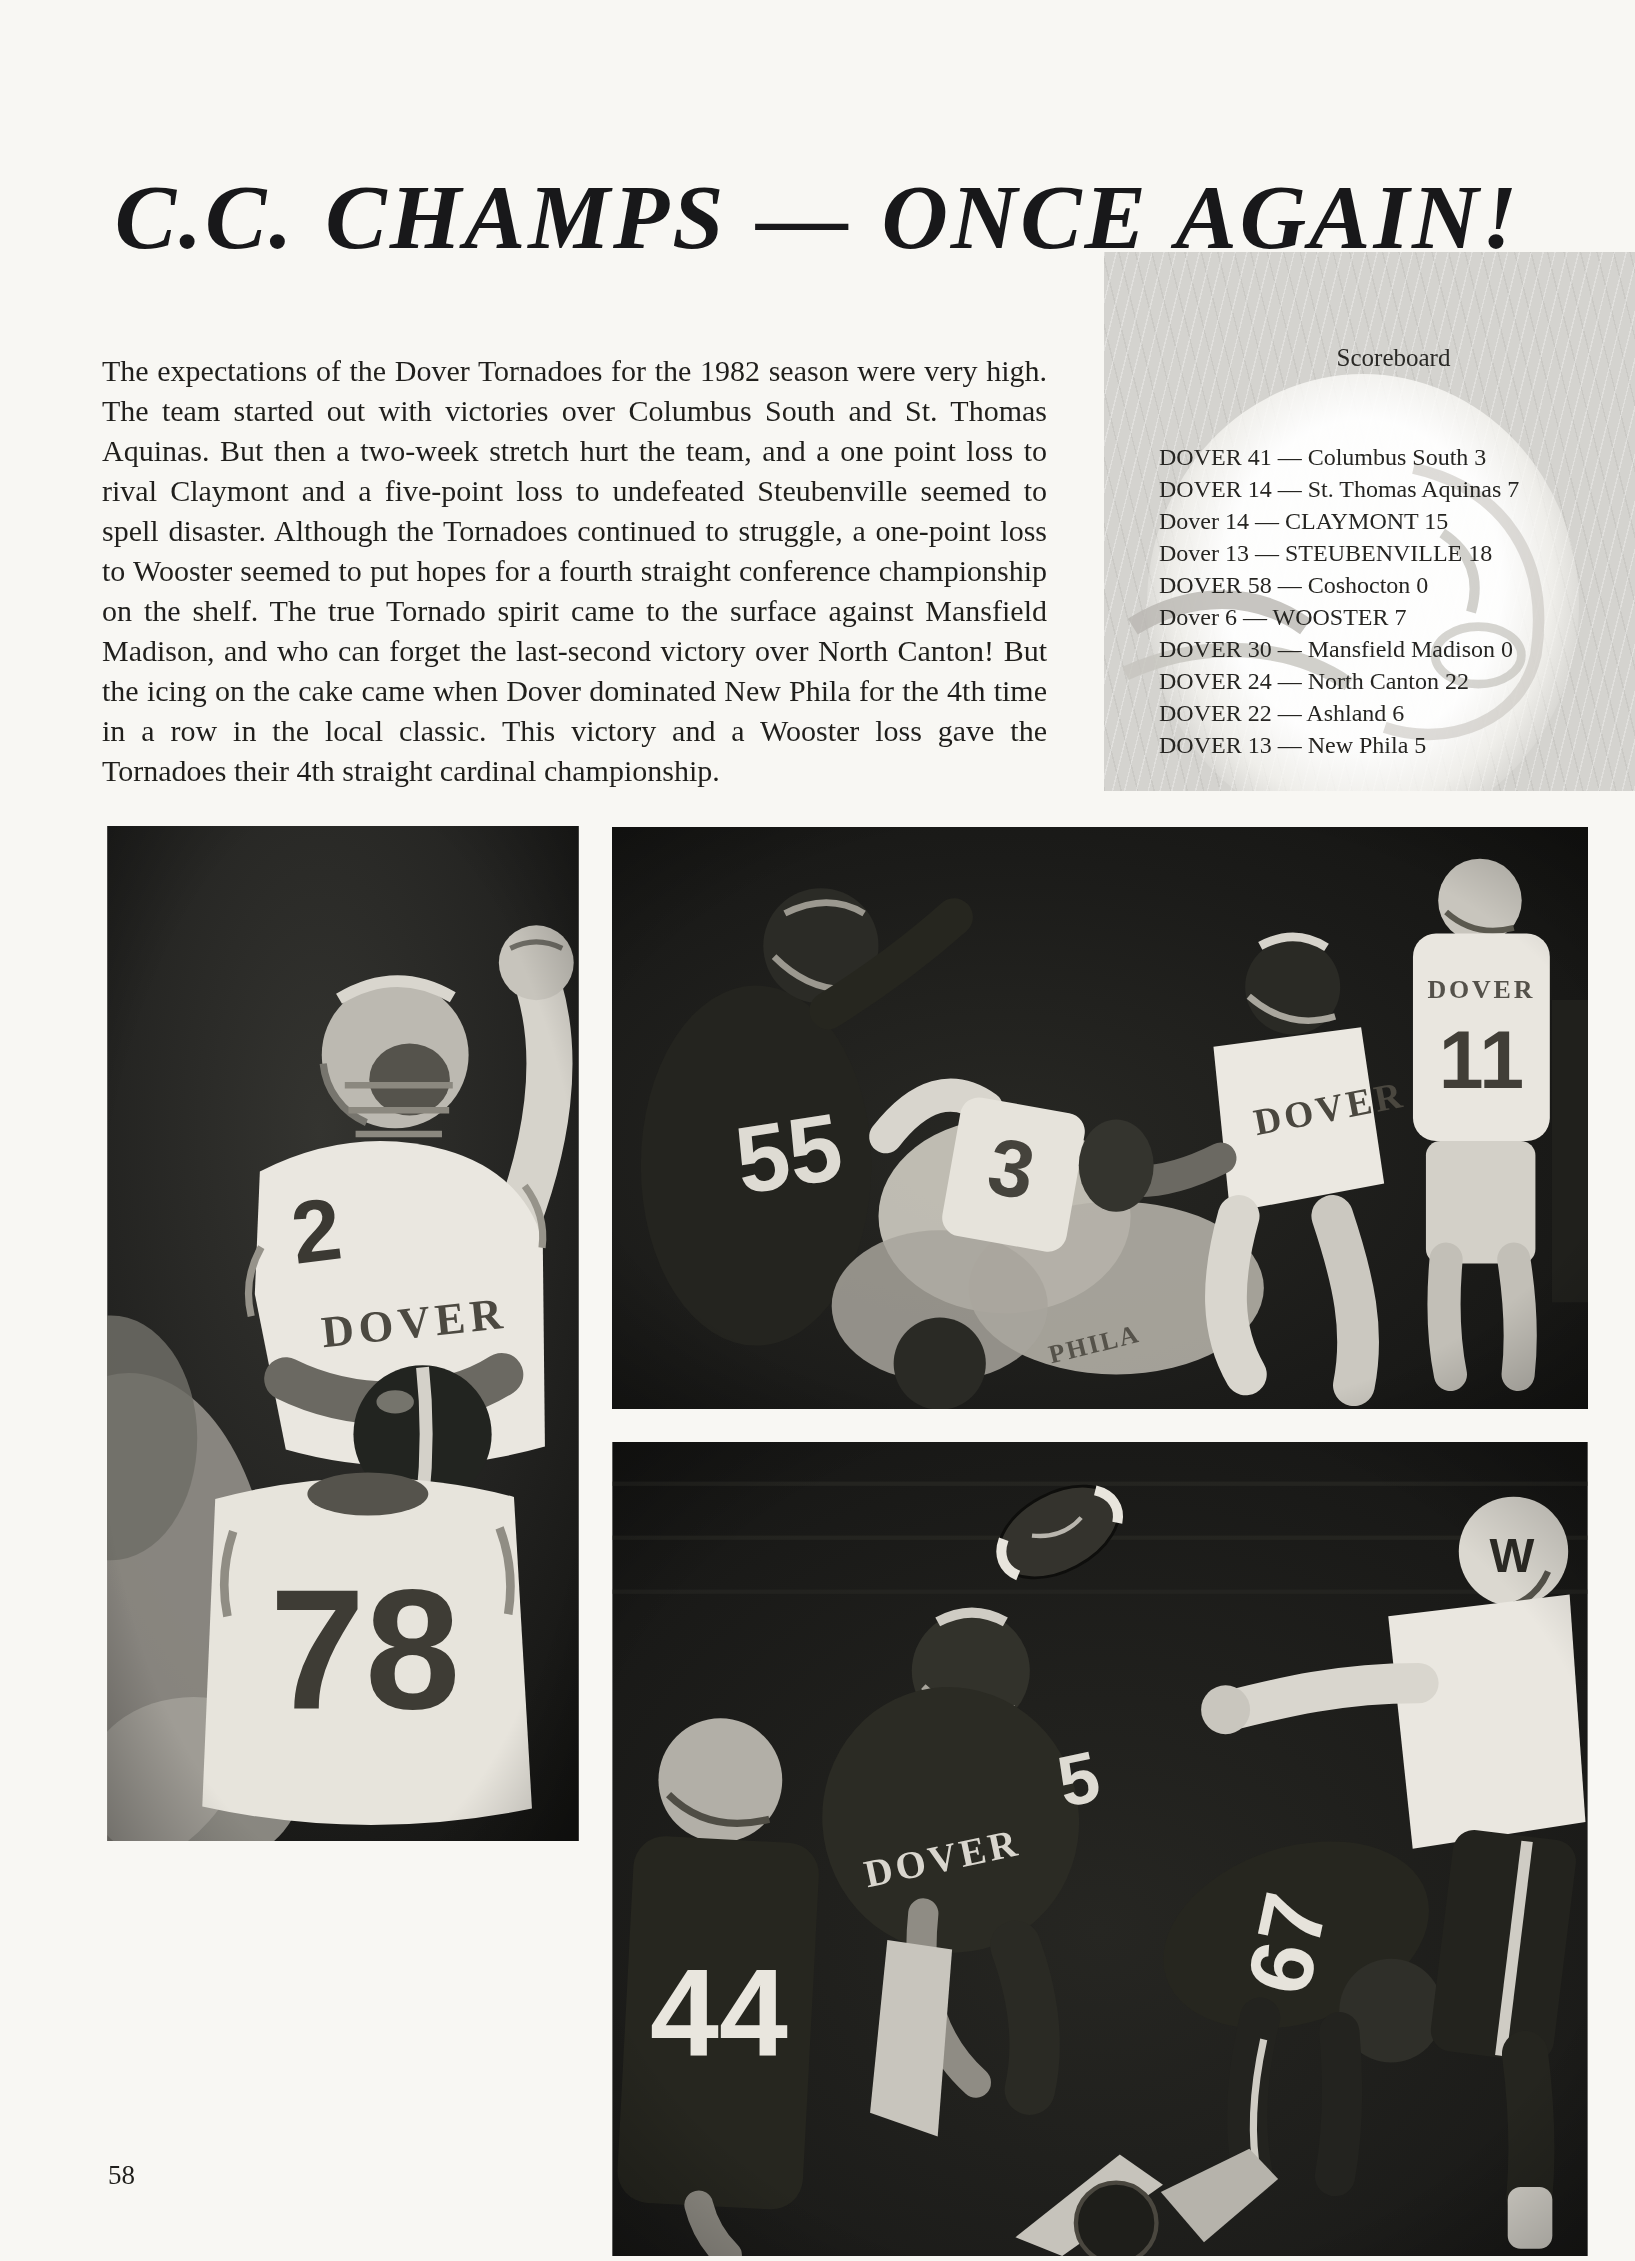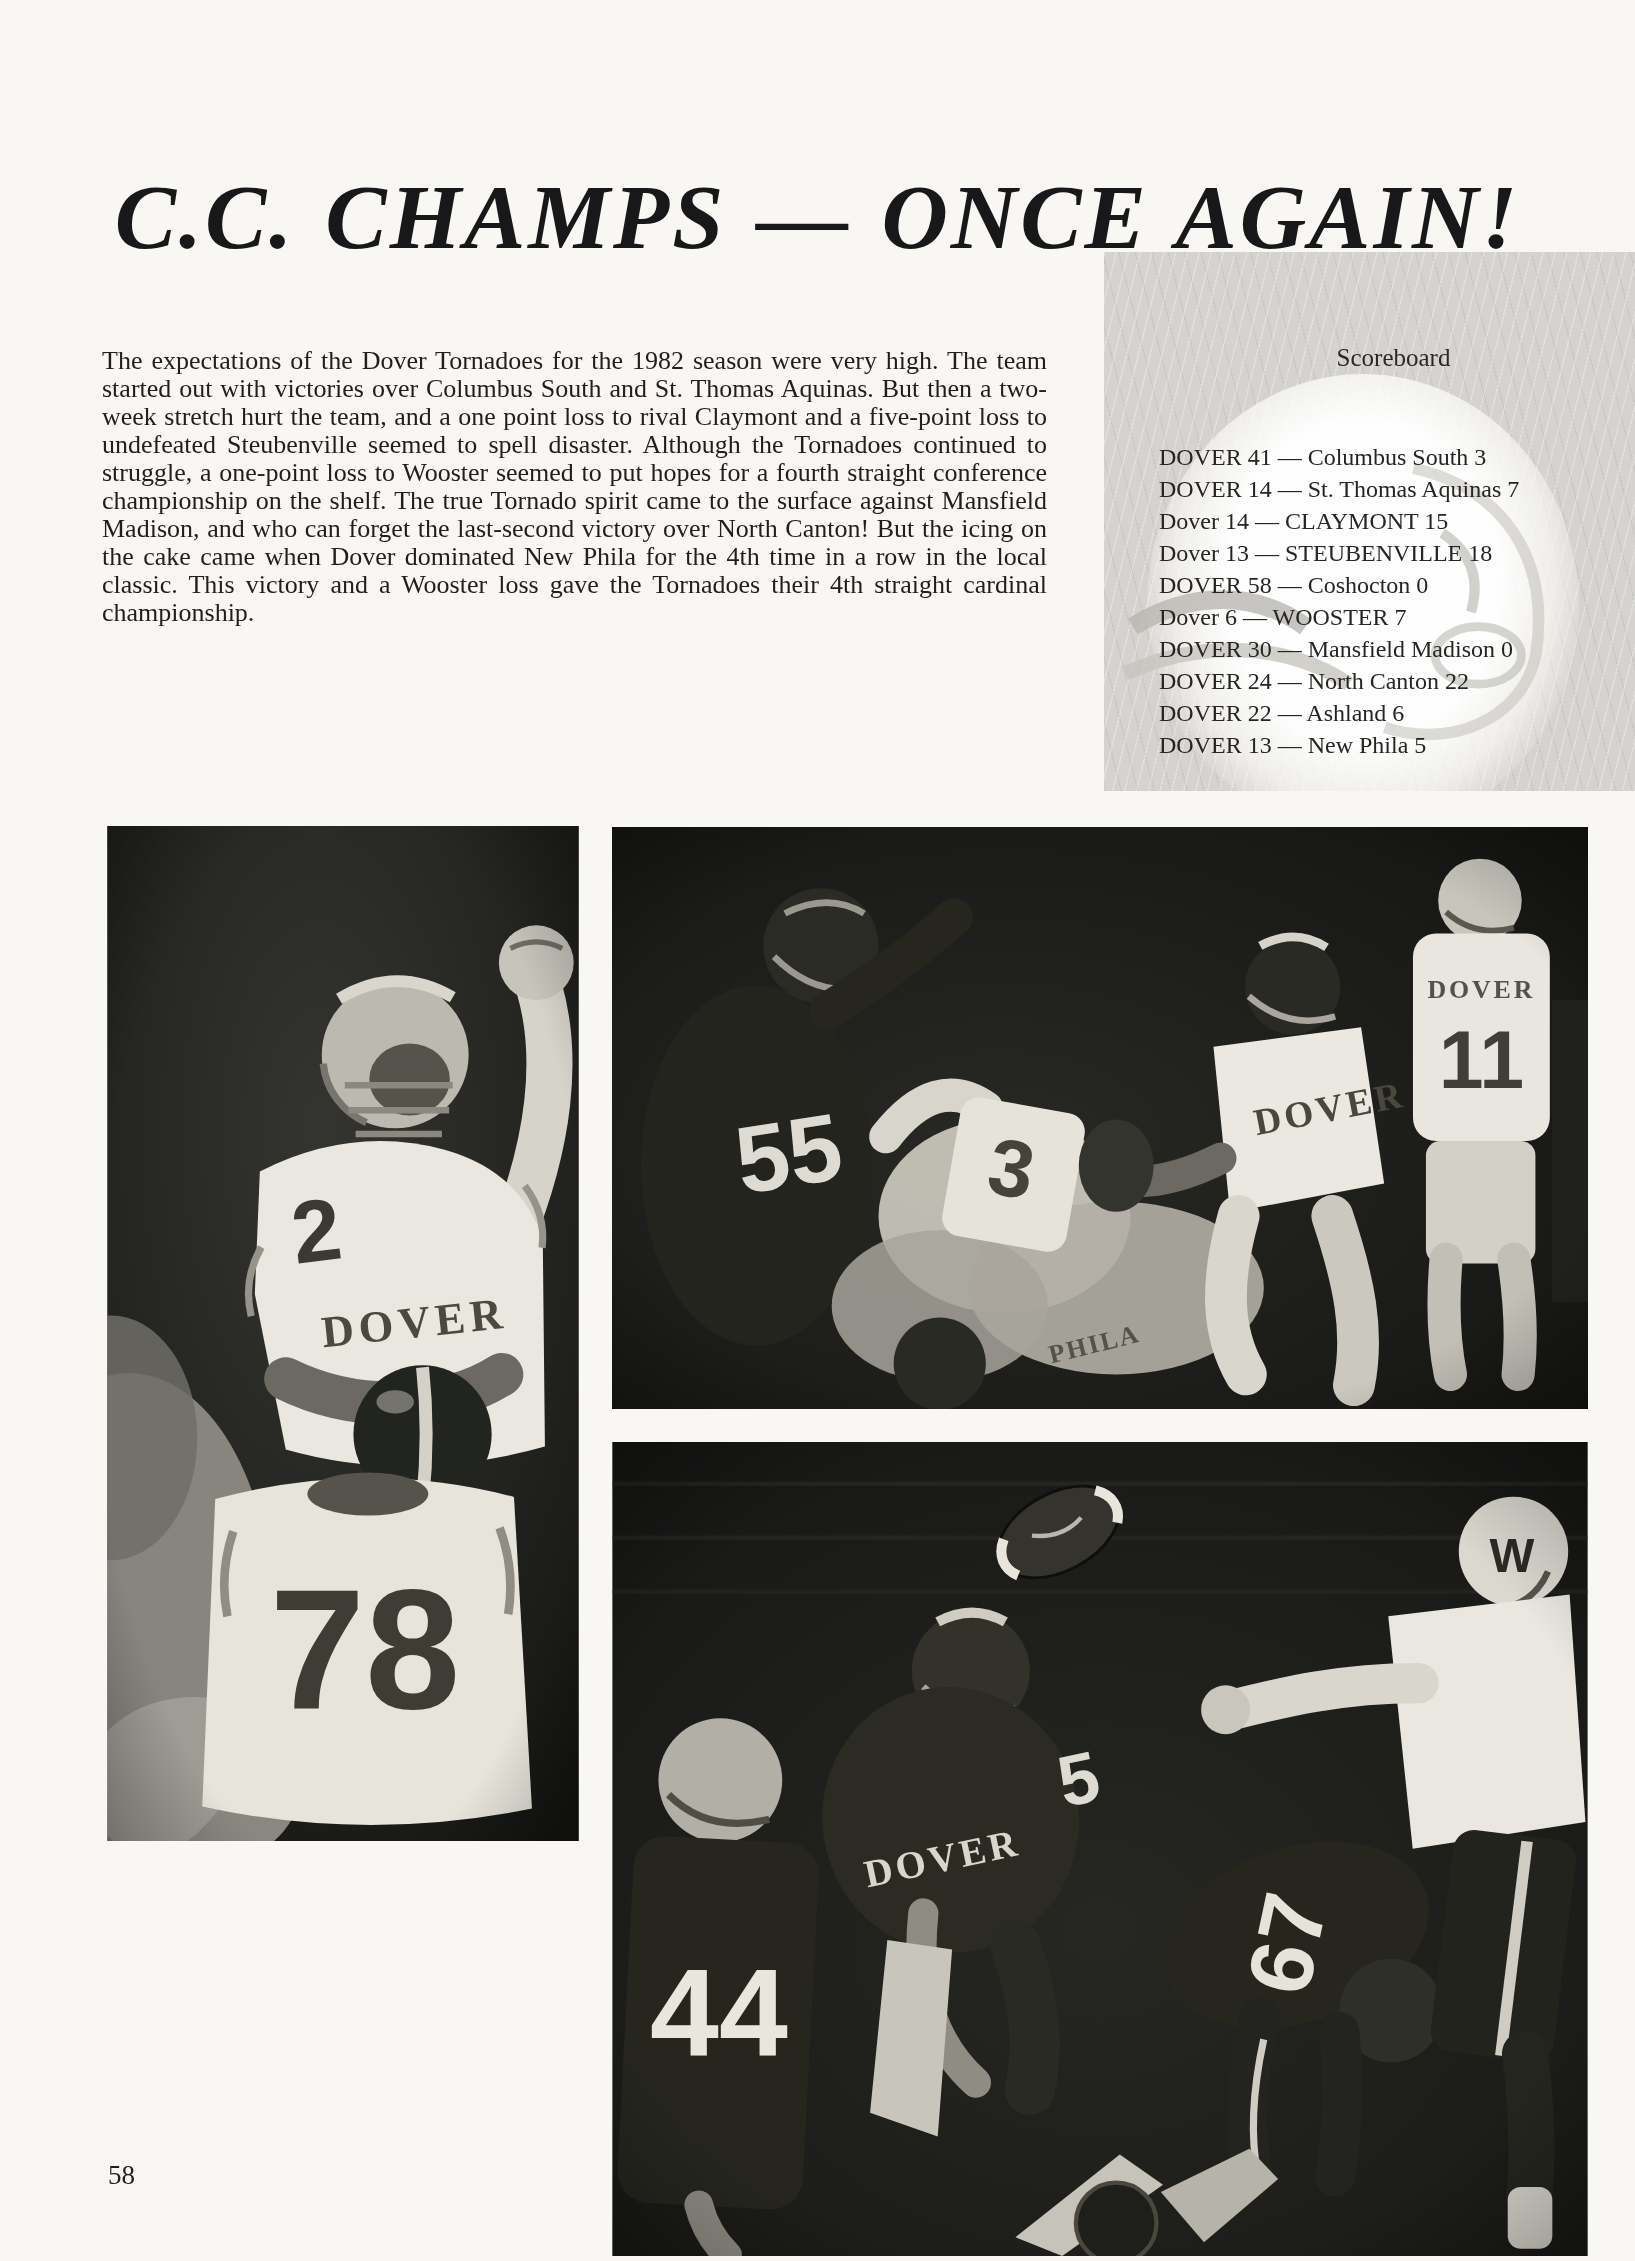--- a/index.html
+++ b/index.html
@@ -15,21 +15,21 @@
   .headline{
     position:absolute;top:102px;left:0;width:100%;
     text-align:center;
     font-size:92px;font-weight:bold;font-style:italic;
     letter-spacing:2.9px;word-spacing:4.3px;
     color:#18181a;
     white-space:nowrap;
   }
   .body-text{
     position:absolute;left:102px;top:321px;width:945px;
-    font-size:26px;line-height:28px;
+    font-size:30px;line-height:40px;
     text-align:justify;
   }
   .scoreboard{
     position:absolute;left:1104px;top:252px;width:579px;height:539px;
     background:
       repeating-linear-gradient(104deg, rgba(255,255,255,.28) 0 1.4px, rgba(255,255,255,0) 1.4px 11.5px),
       repeating-linear-gradient(76deg, rgba(120,118,112,.10) 0 1.4px, rgba(255,255,255,0) 1.4px 16px),
       #d4d3cf;
     overflow:hidden;
   }

